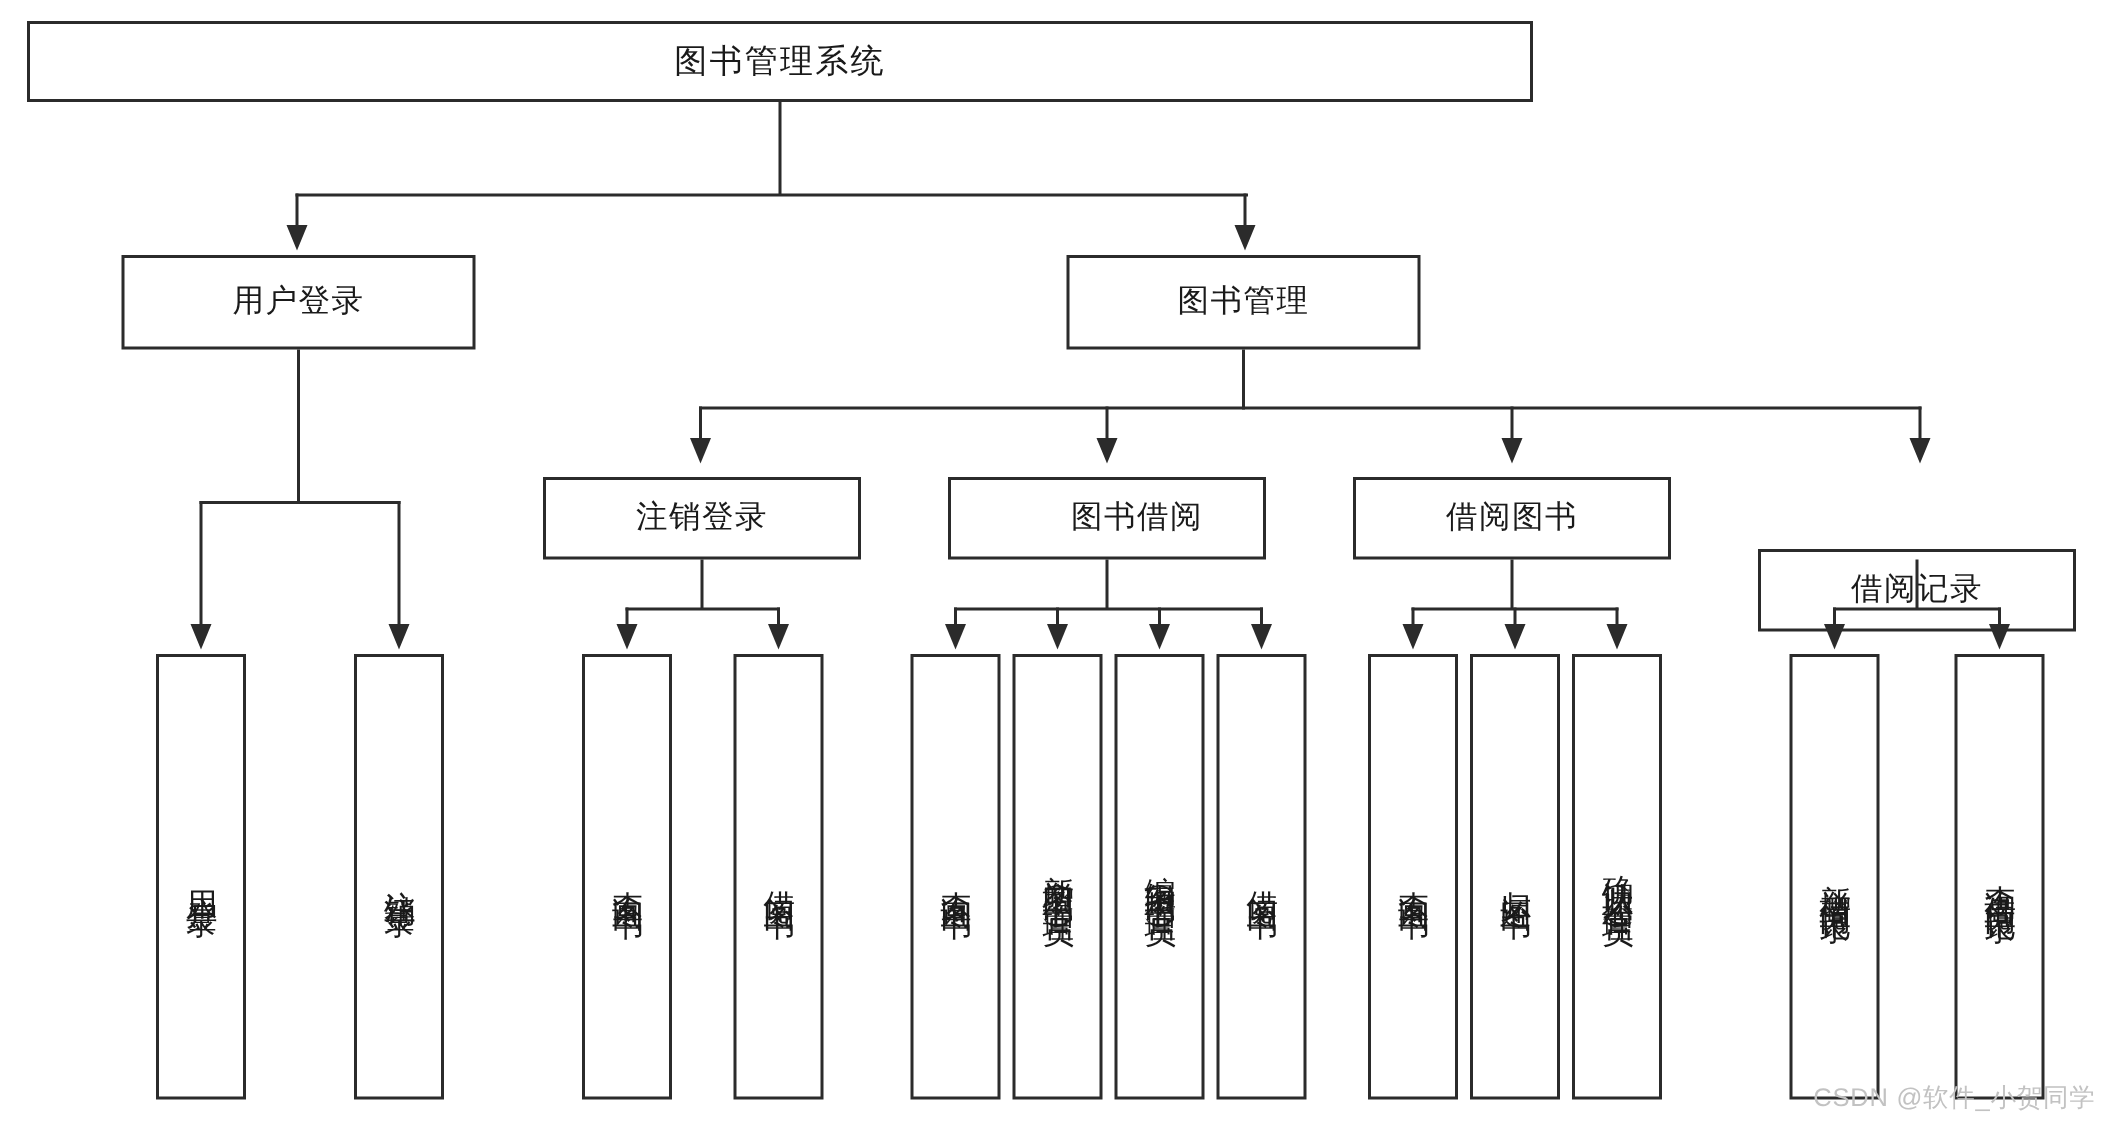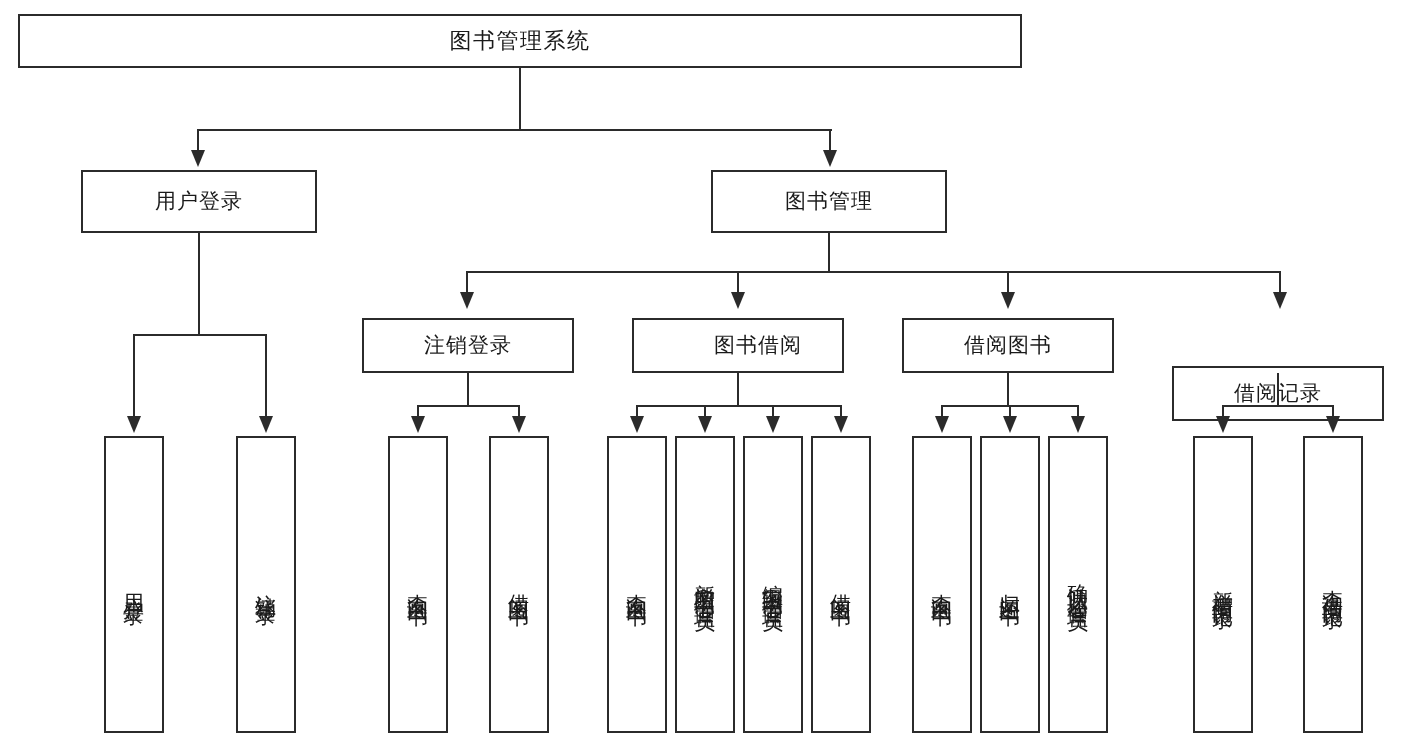--- a/index.html
+++ b/index.html
@@ -219,14 +219,15 @@
     <span class="label small">确认归还（管理员）</span>
   </div>
 
   <div class="node v" style="left:1193px; top:436px; width:60px; height:297px;">
     <span class="label">新增借阅记录</span>
   </div>
   <div class="node v" style="left:1303px; top:436px; width:60px; height:297px;">
     <span class="label">查询借阅记录</span>
   </div>
 
+  <div id="watermark">CSDN @软件_小贺同学</div>
 
 </div>
 
 </body></html>

